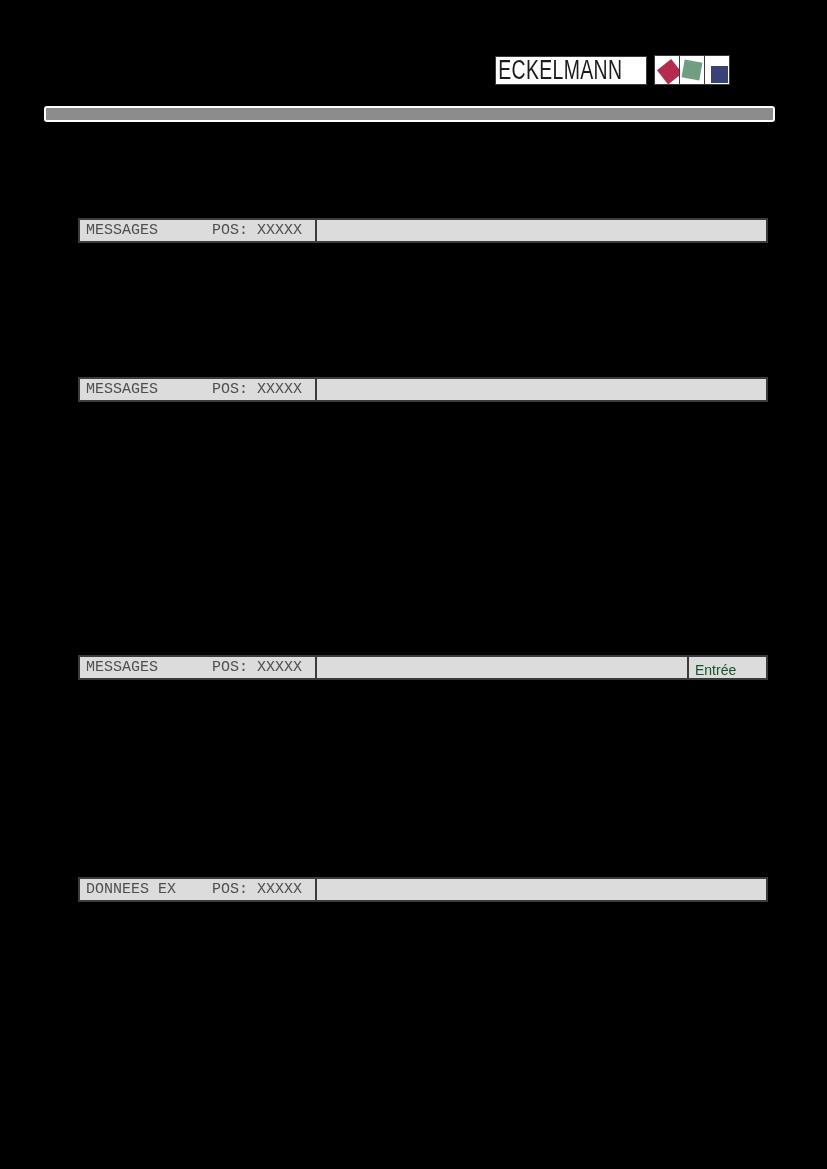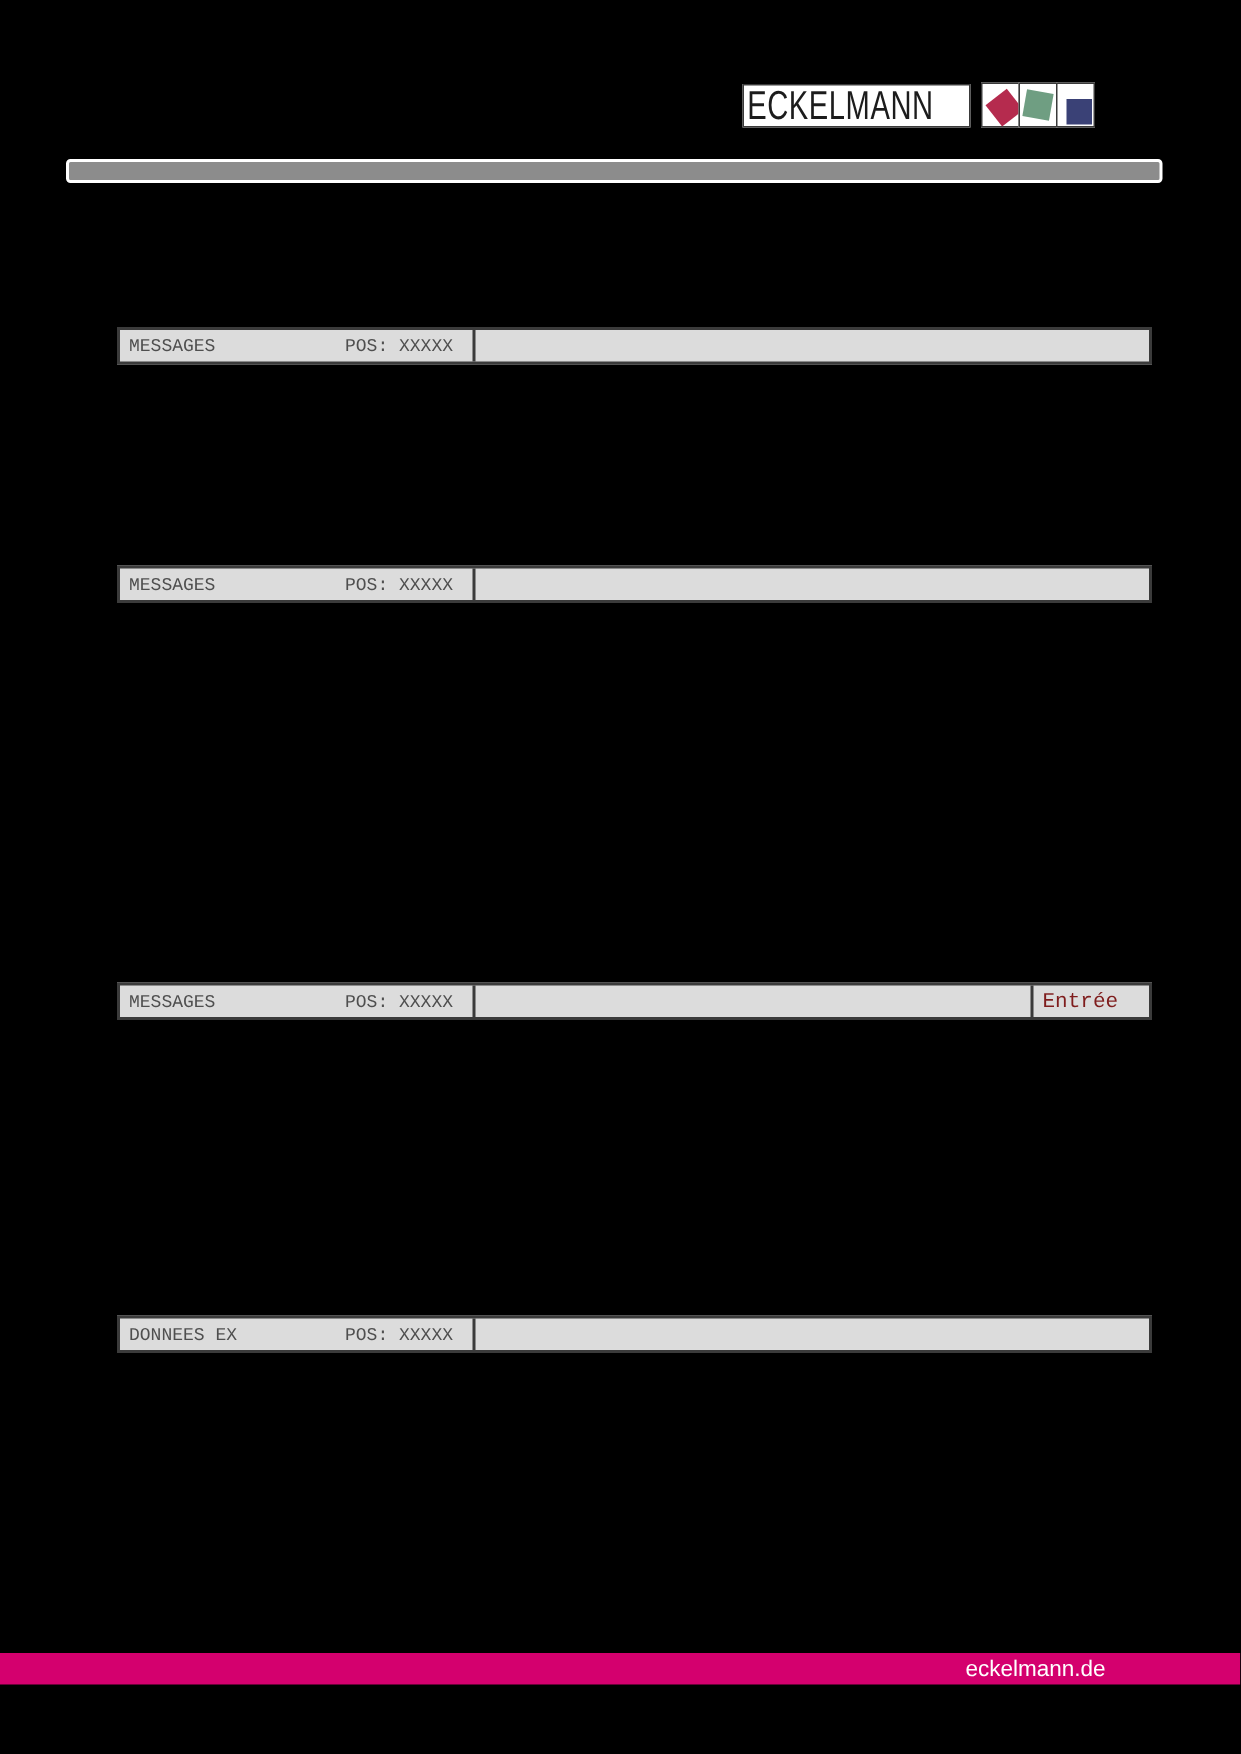--- a/index.html
+++ b/index.html
@@ -85,34 +85,34 @@
     align-items: stretch;
   }
   .screen-left {
     flex: 0 0 237px;
     border-right: 2px solid #3b3b3b;
     display: flex;
     align-items: center;
     justify-content: space-between;
     padding: 0 13px 0 6px;
     font-family: "Liberation Mono", "DejaVu Sans Mono", monospace;
-    font-size: 12px;
+    font-size: 15px;
     color: #4f4f4f;
     white-space: nowrap;
   }
   .screen-right { flex: 1 1 auto; }
   .screen-entree {
     flex: 0 0 79px;
     border-left: 2px solid #3b3b3b;
     display: flex;
-    align-items: center;
+    align-items: flex-end;
     padding-left: 6px;
-    font-family: Liberation Mono, monospace;
+    font-family: Liberation Sans, sans-serif;
     font-size: 14px;
-    color: #7f1d1d;
+    color: #14532d;
     white-space: nowrap;
   }
   .box-1 { top: 218px; }
   .box-2 { top: 377px; }
   .box-3 { top: 655px; }
   .box-4 { top: 845px; margin-top: 32px; }
 
   
   .footer-bar {
     position: absolute;
@@ -185,17 +185,14 @@
   </div>
 
   <div class="screen-box box-4">
     <div class="screen-left">
       <span>DONNEES EX</span>
       <span>POS: XXXXX</span>
     </div>
     <div class="screen-right"></div>
   </div>
 
-  <div class="footer-bar" style="background-color: rgb(212, 0, 110);">
-    <span class="footer-url">eckelmann.de</span>
-  </div>
 
 </div>
 
 </body></html>

